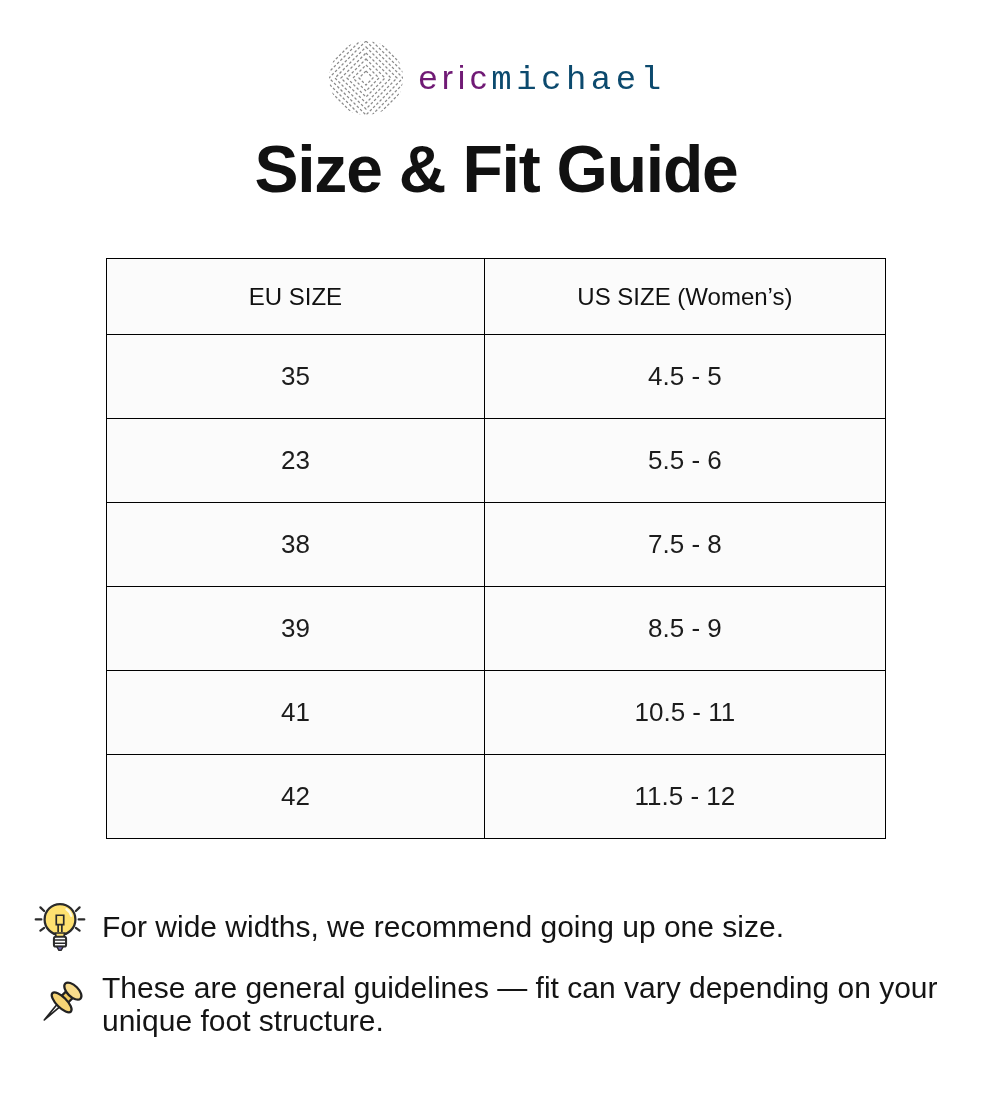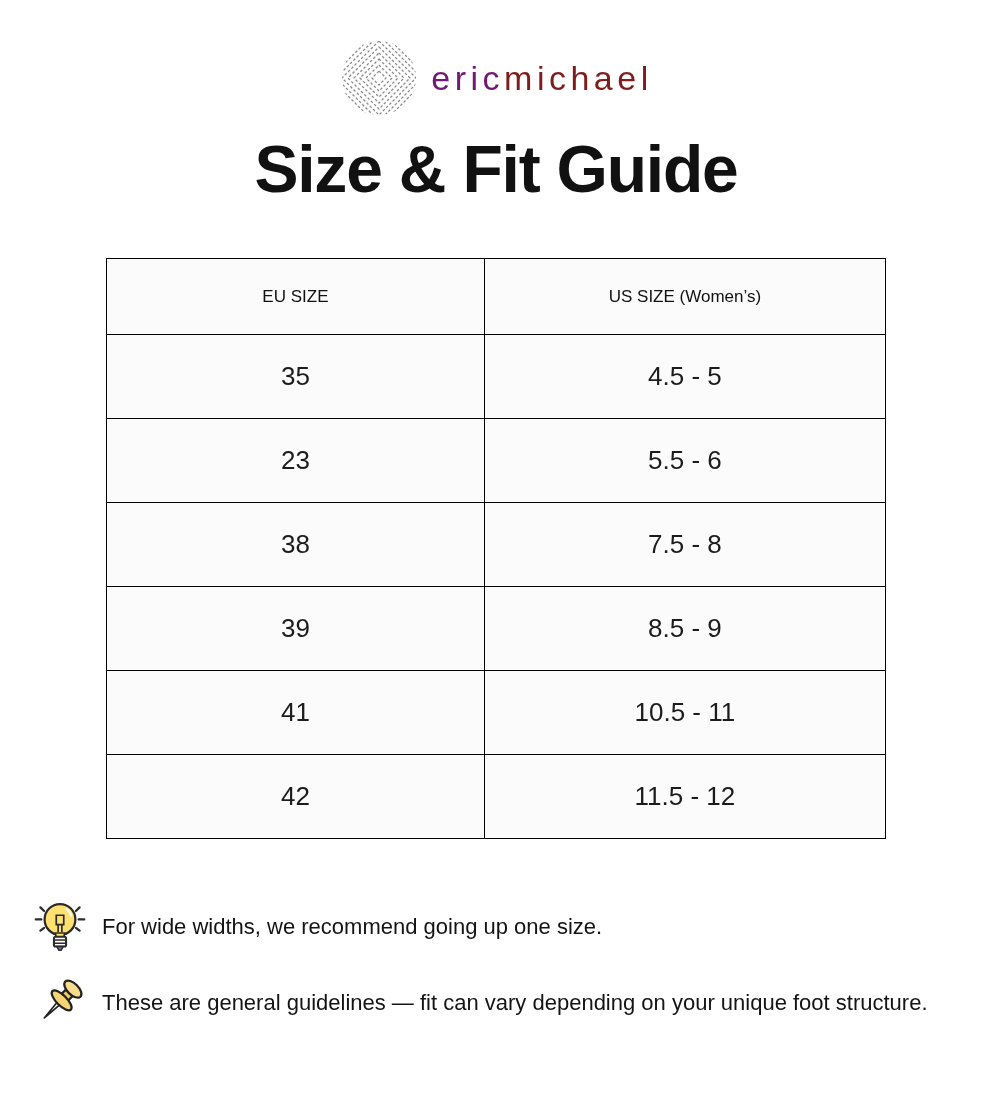--- a/index.html
+++ b/index.html
@@ -23,21 +23,21 @@
     padding-top: 38px;
   }
   .logo-mark { width: 80px; height: 80px; flex: 0 0 80px; }
   .logo-text {
     font-size: 34px;
     font-weight: 300;
     letter-spacing: 4.5px;
     white-space: nowrap;
   }
   .brand-first  { color: #701a75; }
-  .brand-second { color: #7f1d1d; }
+  .brand-second { color: #0c4a6e; font-family: Liberation Mono, monospace; }
 
   
   .page-title {
     margin: 22px 0 0 0;
     text-align: center;
     font-size: 66px;
     line-height: 58px;
     font-weight: 700;
     letter-spacing: -1.2px;
     color: #111111;
@@ -52,21 +52,21 @@
   }
   .size-table th,
   .size-table td {
     border: 1.6px solid #000000;
     text-align: center;
     vertical-align: middle;
     padding: 0;
   }
   .size-table th {
     height: 76px;
-    font-size: 17px;
+    font-size: 24px;
     font-weight: 500;
     color: #111111;
   }
   .size-table td {
     height: 84px;
     font-size: 26px;
     font-weight: 400;
     color: #1c1c1c;
   }
   .col-eu { width: 48.5%; }
@@ -79,21 +79,21 @@
   }
   .note {
     display: flex;
     align-items: center;
     gap: 14px;
     margin-bottom: 14px;
   }
   .note-icon { width: 56px; height: 62px; flex: 0 0 56px; }
   .note-text {
     margin: 0;
-    font-size: 22px;
+    font-size: 30px;
     line-height: 33px;
     color: #141414;
     max-width: 862px;
   }
 </style>
 </head>
 <body>
 
 <div class="page">
 

